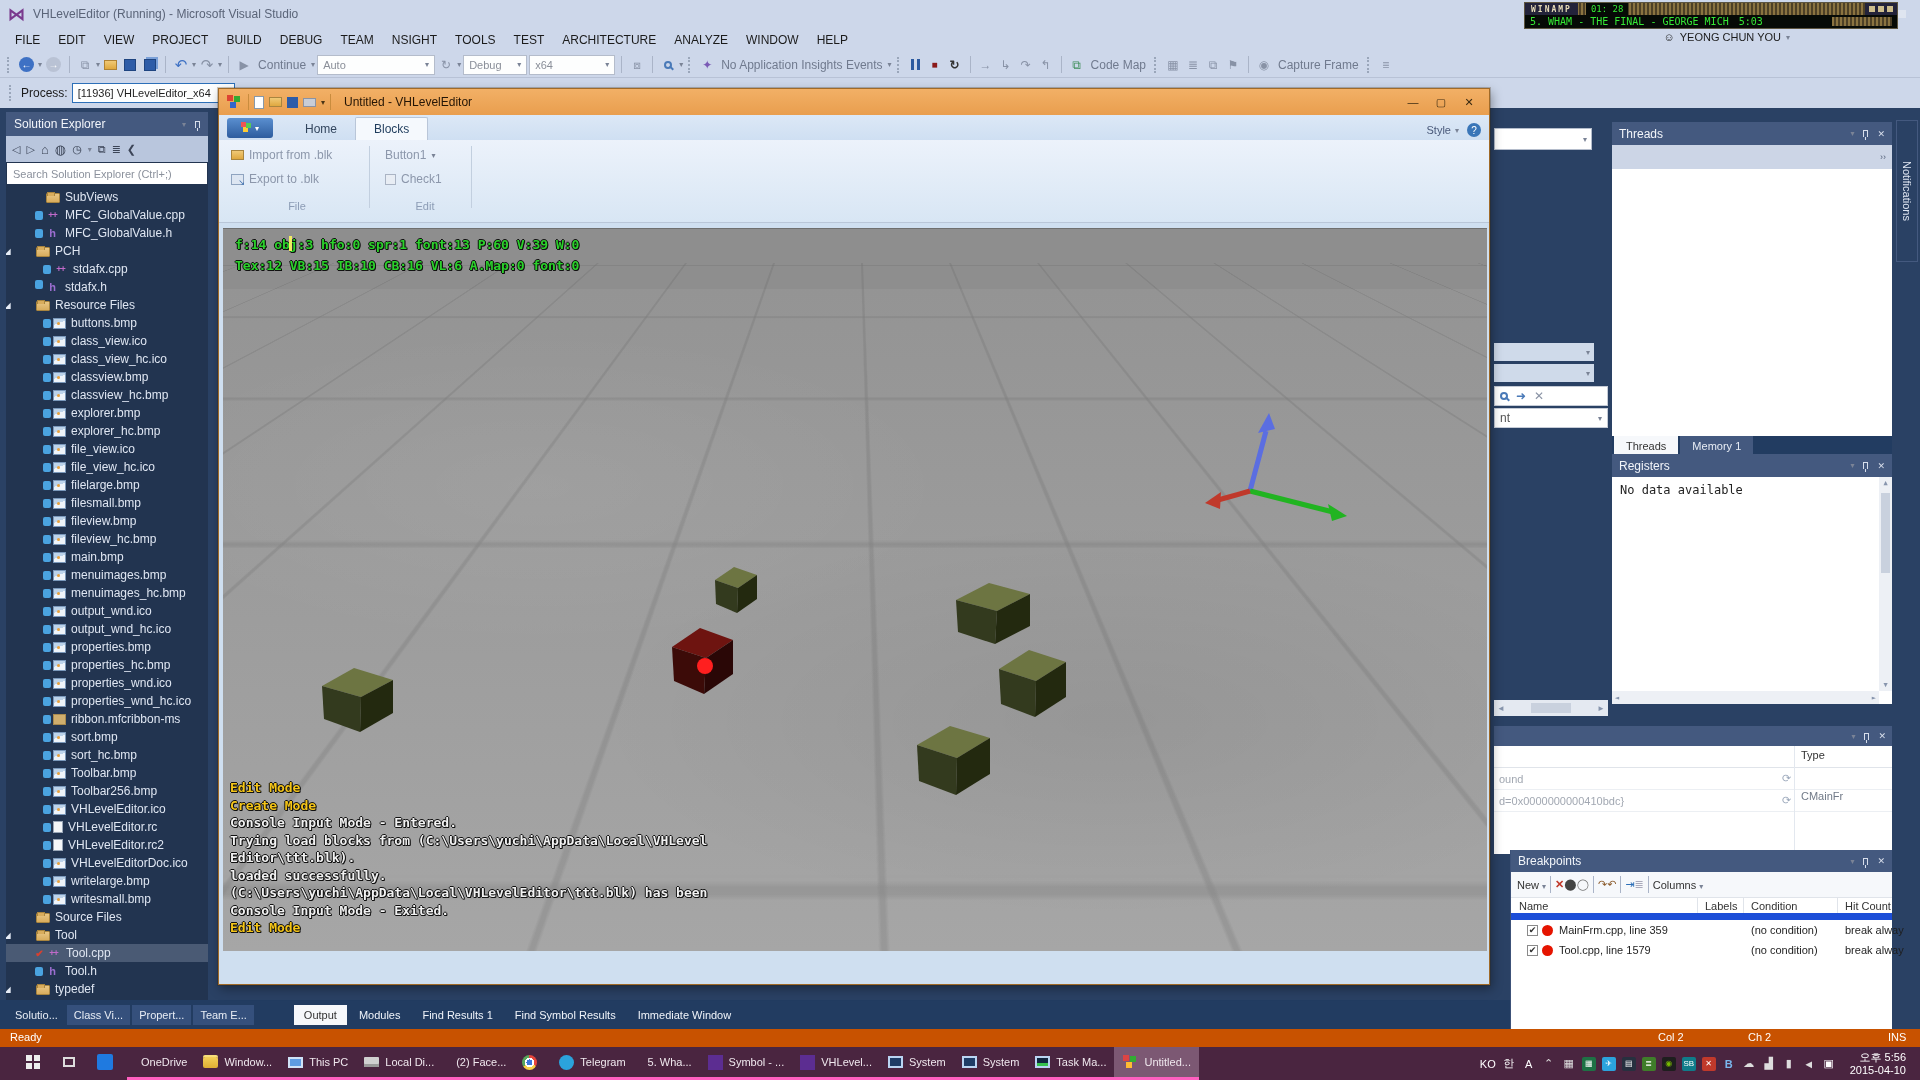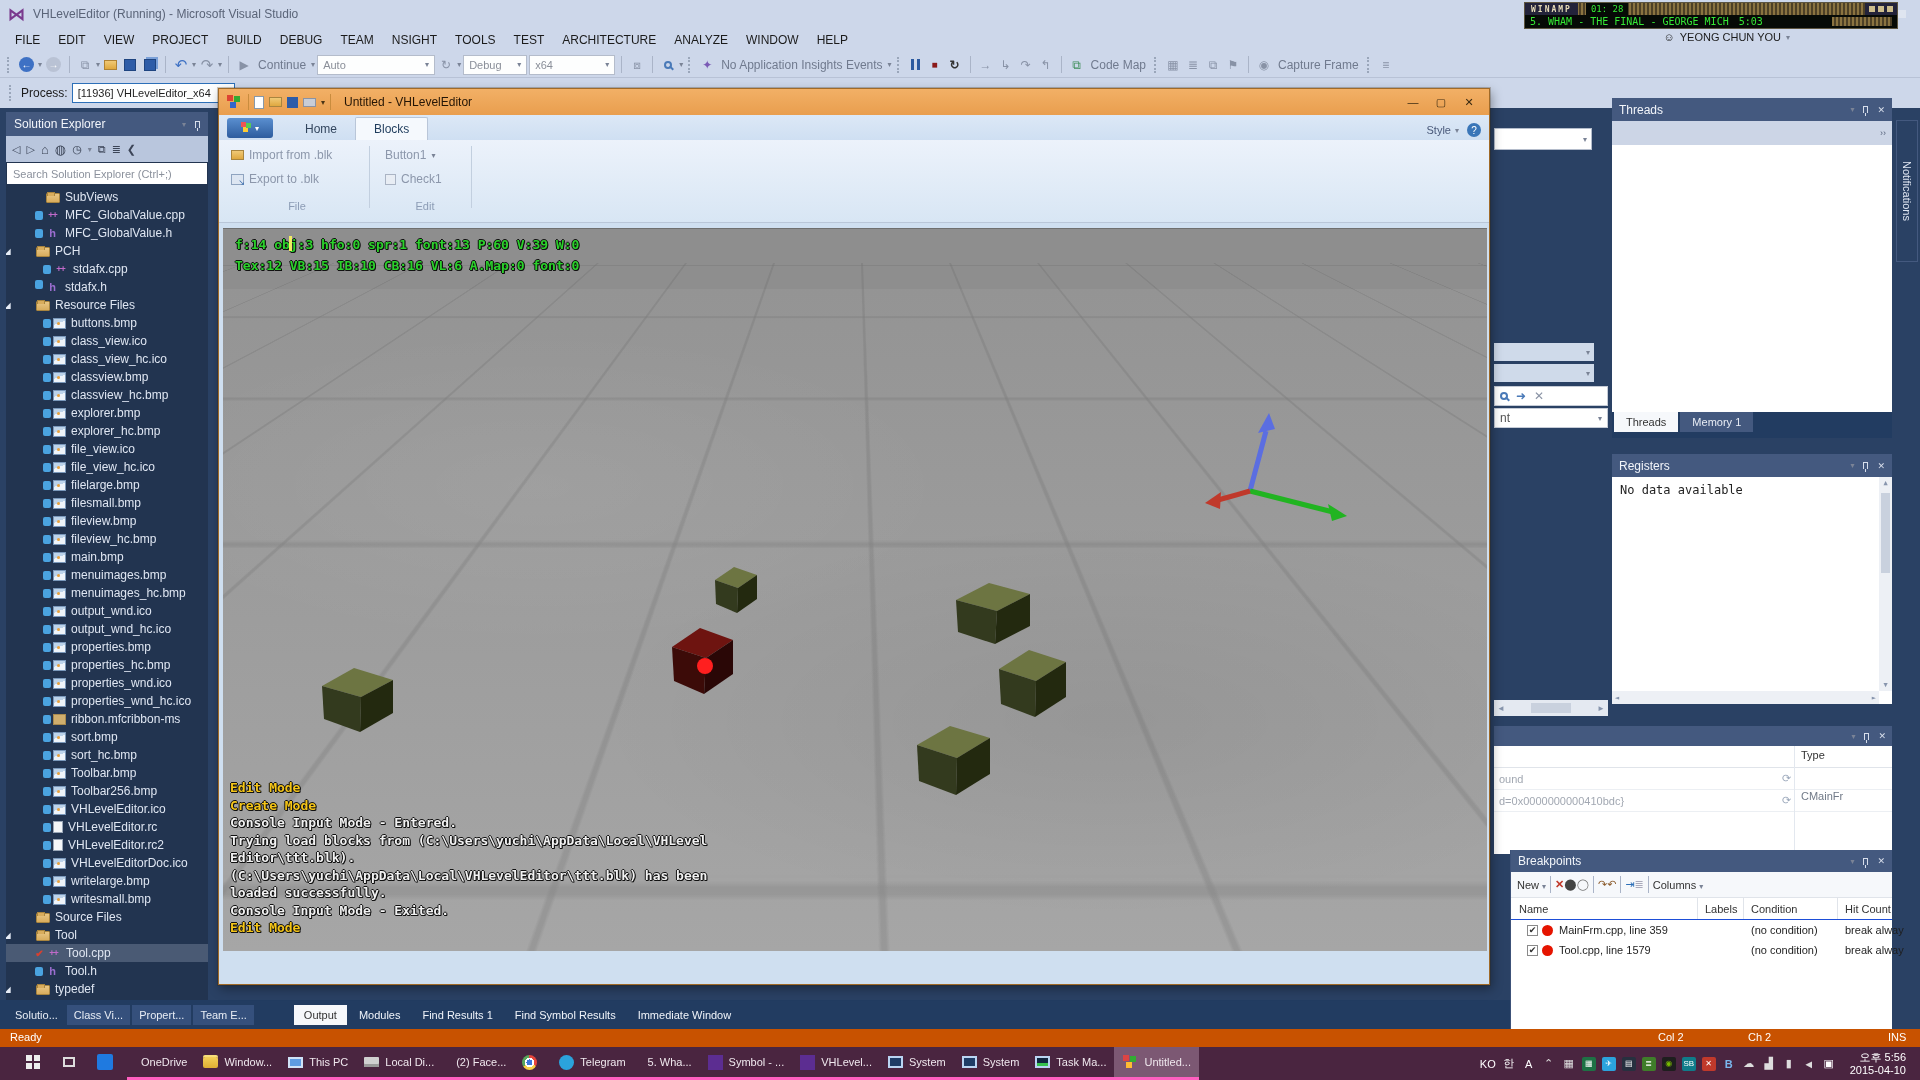--- a/index.html
+++ b/index.html
@@ -100,40 +100,40 @@
   .bstrip{left:0;top:1000px;width:1510px;height:29px;background:#223c61;display:flex;align-items:center;padding-left:8px;color:#e8edf5;font-size:11px;}
   .ltab{padding:4px 7px;}
   .ltab.alt{background:#35507c;margin-left:2px;}
   .otab{padding:4px 10px;color:#f0f4fa;}
   .otab.active{background:#f6f8fb;color:#333;}
   
   .panel-title{height:23px;background:#44597f;color:#f2f5fa;display:flex;align-items:center;padding:0 7px;font-size:12px;}
   .pt-icons{margin-left:auto;display:flex;gap:9px;align-items:center;color:#d7deeb;font-size:9px;}
   .pin{width:5px;height:7px;border:1px solid #d7deeb;border-bottom:none;position:relative;display:inline-block;}
   .pin::after{content:"";position:absolute;left:1px;bottom:-3px;width:1px;height:3px;background:#d7deeb;}
-  .threads{left:1612px;top:98px;width:280px;height:340px;background:#7f1d1d;display:flex;flex-direction:column;}
+  .threads{left:1612px;top:122px;width:280px;height:340px;background:#7f1d1d;display:flex;flex-direction:column;}
   .threads-hdr{height:24px;background:#ccd5e6;color:#55617a;font-size:9px;display:flex;justify-content:flex-end;align-items:center;padding:0 6px;}
   .white-body{background:#fff;flex:1;}
   .panel-tabs{height:26px;background:#223c61;display:flex;align-items:flex-start;padding-left:2px;}
   .ptab{padding:4px 12px;font-size:11px;color:#e8edf5;background:#44597f;margin-right:2px;}
   .ptab.active{background:#f6f8fb;color:#333;}
   .registers{left:1612px;top:454px;width:280px;height:250px;background:#2a4164;display:flex;flex-direction:column;}
   .reg-body{background:#fff;flex:1;position:relative;font-family:"DejaVu Sans Mono",monospace;font-size:12px;color:#222;padding:6px 8px;}
   .scroll-v{position:absolute;right:0;top:0;bottom:13px;width:13px;background:#edf0f5;display:flex;flex-direction:column;justify-content:space-between;align-items:center;color:#8795ad;font-size:7px;padding:2px 0;}
   .scroll-h{position:absolute;left:0;right:13px;bottom:0;height:13px;background:#edf0f5;display:flex;justify-content:space-between;align-items:center;color:#8795ad;font-size:7px;padding:0 3px;}
   .thumb-v{width:9px;height:80px;background:#c9d1de;position:absolute;top:16px;right:2px;}
   .watch{left:1494px;top:726px;width:398px;height:128px;display:flex;flex-direction:column;background:#2a4164;}
   .watch-title{height:20px;background:#44597f;display:flex;align-items:center;}
   .watch-body{flex:1;background:#fff;position:relative;font-size:11px;color:#a2a8b2;}
   .watch-row{height:22px;display:flex;align-items:center;border-bottom:1px solid #eceff3;padding-left:5px;}
   .wtype-col{position:absolute;left:300px;top:0;bottom:0;border-left:1px solid #e3e8ef;padding:3px 6px;color:#717a88;}
   .refresh-ic{position:absolute;left:288px;color:#9aa7ba;font-size:11px;}
   .bp{left:1510px;top:850px;width:382px;height:179px;background:#fff;display:flex;flex-direction:column;border-left:1px solid #3c5178;}
   .bp-tools{height:26px;background:#f6f8fb;display:flex;align-items:center;gap:0;padding:0 6px;font-size:11px;color:#333;border-bottom:1px solid #e0e4ea;}
-  .bp-hdr{height:22px;display:flex;align-items:center;font-size:11px;color:#333;border-bottom:1px solid #1d4ed8;position:relative;}
+  .bp-hdr{height:22px;display:flex;align-items:center;font-size:11px;color:#333;border-bottom:7px solid #1d4ed8;position:relative;}
   .bp-col{position:absolute;top:0;bottom:0;border-left:1px solid #e0e4ea;}
   .bp-row{height:20px;display:flex;align-items:center;font-size:11px;color:#1e1e1e;position:relative;}
   .bp-check{width:11px;height:11px;border:1px solid #8a8a8a;background:#fff;display:inline-flex;align-items:center;justify-content:center;font-size:9px;color:#333;margin:0 4px 0 16px;}
   .bp-dot{width:11px;height:11px;border-radius:50%;background:#e51400;margin-right:6px;}
   .notif{left:1896px;top:120px;width:22px;height:142px;background:#2a4164;border:1px solid #44597f;color:#dfe6f2;font-size:11px;display:flex;align-items:center;justify-content:center;}
   .vtext{writing-mode:vertical-rl;}
   
   .frag-combo{left:1494px;top:128px;width:98px;height:22px;background:#fff;border:1px solid #b4bccb;display:flex;align-items:center;justify-content:flex-end;padding:0 4px;}
   .frag-bar{width:100px;height:18px;background:#cfdaea;display:flex;align-items:center;justify-content:flex-end;padding:0 4px;color:#55617a;}
   .frag-white{background:#fff;border:1px solid #c5cbd6;display:flex;align-items:center;gap:8px;padding:0 5px;color:#5a7aa8;}
@@ -1080,22 +1080,22 @@
       <div class="dbg px" style="top:8px;">f:14 obj:3 hfo:0 spr:1 font:13 P:60 V:39 W:0</div>
       <div class="dbg px" style="top:29px;">Tex:12 VB:15 IB:10 CB:16 VL:6 A.Map:0 font:0</div>
       <div class="caret"></div>
       <div class="console">
 
       <span class="cline px y">Edit Mode</span>
           <span class="cline px y">Create Mode</span>
           <span class="cline px w">Console Input Mode - Entered.</span>
           <span class="cline px w">Trying load blocks from (C:\Users\yuchi\AppData\Local\VHLevel</span>
           <span class="cline px w">Editor\ttt.blk).</span>
+          <span class="cline px w"> loaded successfully.</span>
           <span class="cline px w">(C:\Users\yuchi\AppData\Local\VHLevelEditor\ttt.blk) has been</span>
-          <span class="cline px w"> loaded successfully.</span>
           <span class="cline px w">Console Input Mode - Exited.</span>
           <span class="cline px y">Edit Mode</span>
         </div>
     </div>
 
   </div>
 
   <div class="abs vs-statusbar">
     <span class="abs" style="left:10px;top:2px;">Ready</span>
     <span class="abs" style="left:1563px;top:20px;">Ln 1358</span>

